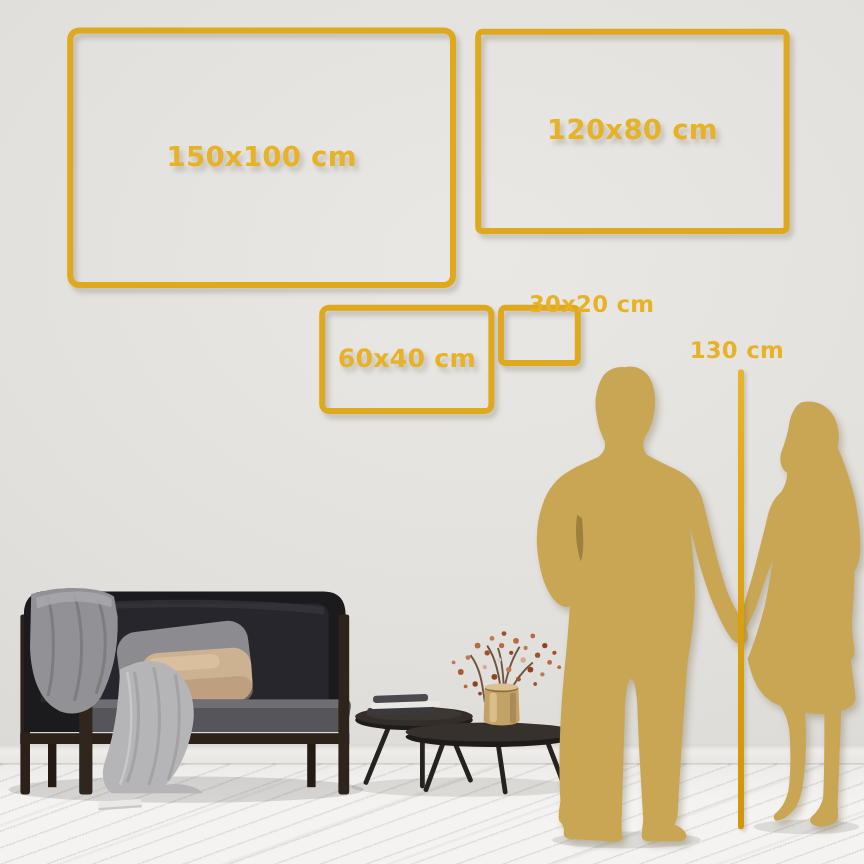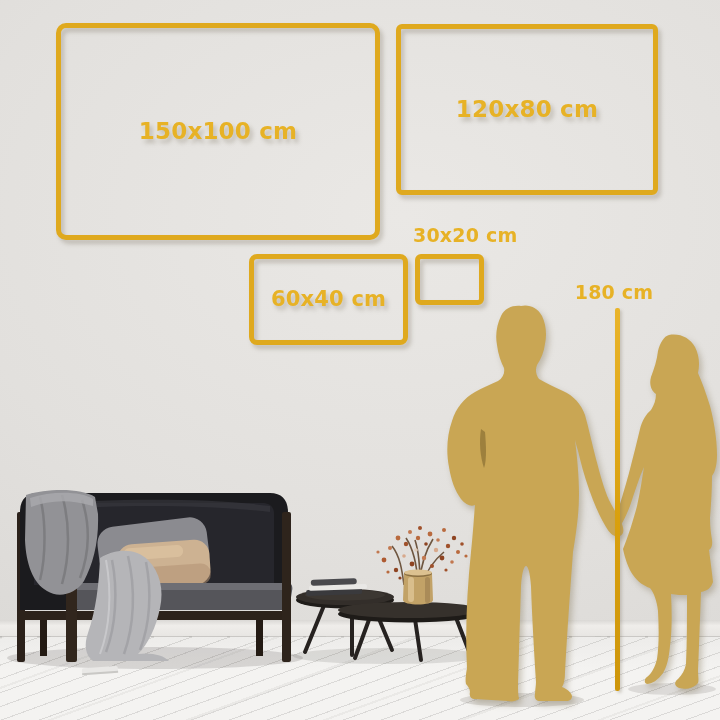--- a/index.html
+++ b/index.html
@@ -22,25 +22,25 @@
       repeating-linear-gradient(160deg, rgba(148,146,142,0.10) 0 2px, rgba(0,0,0,0) 2px 47px),
       linear-gradient(to bottom, #EDECEA, var(--floor) 40%);
     border-top:1px solid rgba(150,148,144,0.45);}
   .size-frame{position:absolute;border:5px solid var(--frame-gold);box-sizing:border-box;
     filter:drop-shadow(3px 4px 2px rgba(110,100,80,0.30));}
   .size-frame .lbl{position:absolute;left:0;right:0;top:50%;transform:translateY(-54%);
     text-align:center;font-weight:bold;color:var(--label-gold);letter-spacing:0.2px;}
   .f1{left:56px;top:23px;width:324px;height:217px;border-radius:10px;}
   .f2{left:396px;top:24px;width:262px;height:171px;border-radius:6px;}
   .f3{left:57px;top:257px;width:199px;height:129px;border-radius:9px;}
-  .f4{left:249px;top:254px;width:159px;height:91px;border-radius:8px;}
+  .f4{left:266px;top:254px;width:146px;height:91px;border-radius:8px;}
   .f5{left:415px;top:254px;width:69px;height:51px;border-radius:6px;}
   .f1 .lbl,.f2 .lbl{font-size:23px;}
   .f3 .lbl,.f4 .lbl{font-size:21px;}
-  .lbl-30{position:absolute;left:413px;top:224px;width:160px;text-align:left;
+  .lbl-30{position:absolute;left:413px;top:243px;width:160px;text-align:center;
     font-size:19px;font-weight:bold;color:var(--label-gold);letter-spacing:0.2px;}
   .marker-label{position:absolute;left:544px;top:281px;width:140px;text-align:center;
     font-size:19px;font-weight:bold;color:var(--label-gold);letter-spacing:0.2px;z-index:6;}
   .marker-line{position:absolute;left:615px;top:308px;width:5px;height:383px;z-index:5;
     background:linear-gradient(to bottom,#E9B42A,var(--marker-line-gold) 55%,#CE960B);
     border-radius:2px;box-shadow:2px 2px 3px rgba(110,100,80,0.25);}
   .scene-svg{position:absolute;left:0;top:0;z-index:3;}
   .couple{filter:drop-shadow(3px 4px 3px rgba(118,104,70,0.35));}
 </style>
 </head>
@@ -56,21 +56,21 @@
   </div>
   <div class="size-frame f2">
     <div class="lbl">120x80 cm</div>
   </div>
   <div class="size-frame f4">
     <div class="lbl">60x40 cm</div>
   </div>
   <div class="size-frame f5"></div>
   <div class="lbl-30">30x20 cm</div>
 
-  <div class="marker-label">180 cm</div>
+  <div class="marker-label">130 cm</div>
   <div class="marker-line"></div>
 
   <svg class="scene-svg" width="720" height="720" viewBox="0 0 720 720">
 
     <g>
       <ellipse cx="155" cy="658" rx="148" ry="11" fill="rgba(60,58,54,0.16)"></ellipse>
       <ellipse cx="388" cy="656" rx="95" ry="8" fill="rgba(60,58,54,0.13)"></ellipse>
       <ellipse cx="522" cy="700" rx="62" ry="7" fill="rgba(80,74,62,0.15)"></ellipse>
       <ellipse cx="672" cy="689" rx="44" ry="6" fill="rgba(80,74,62,0.14)"></ellipse>
     </g>

